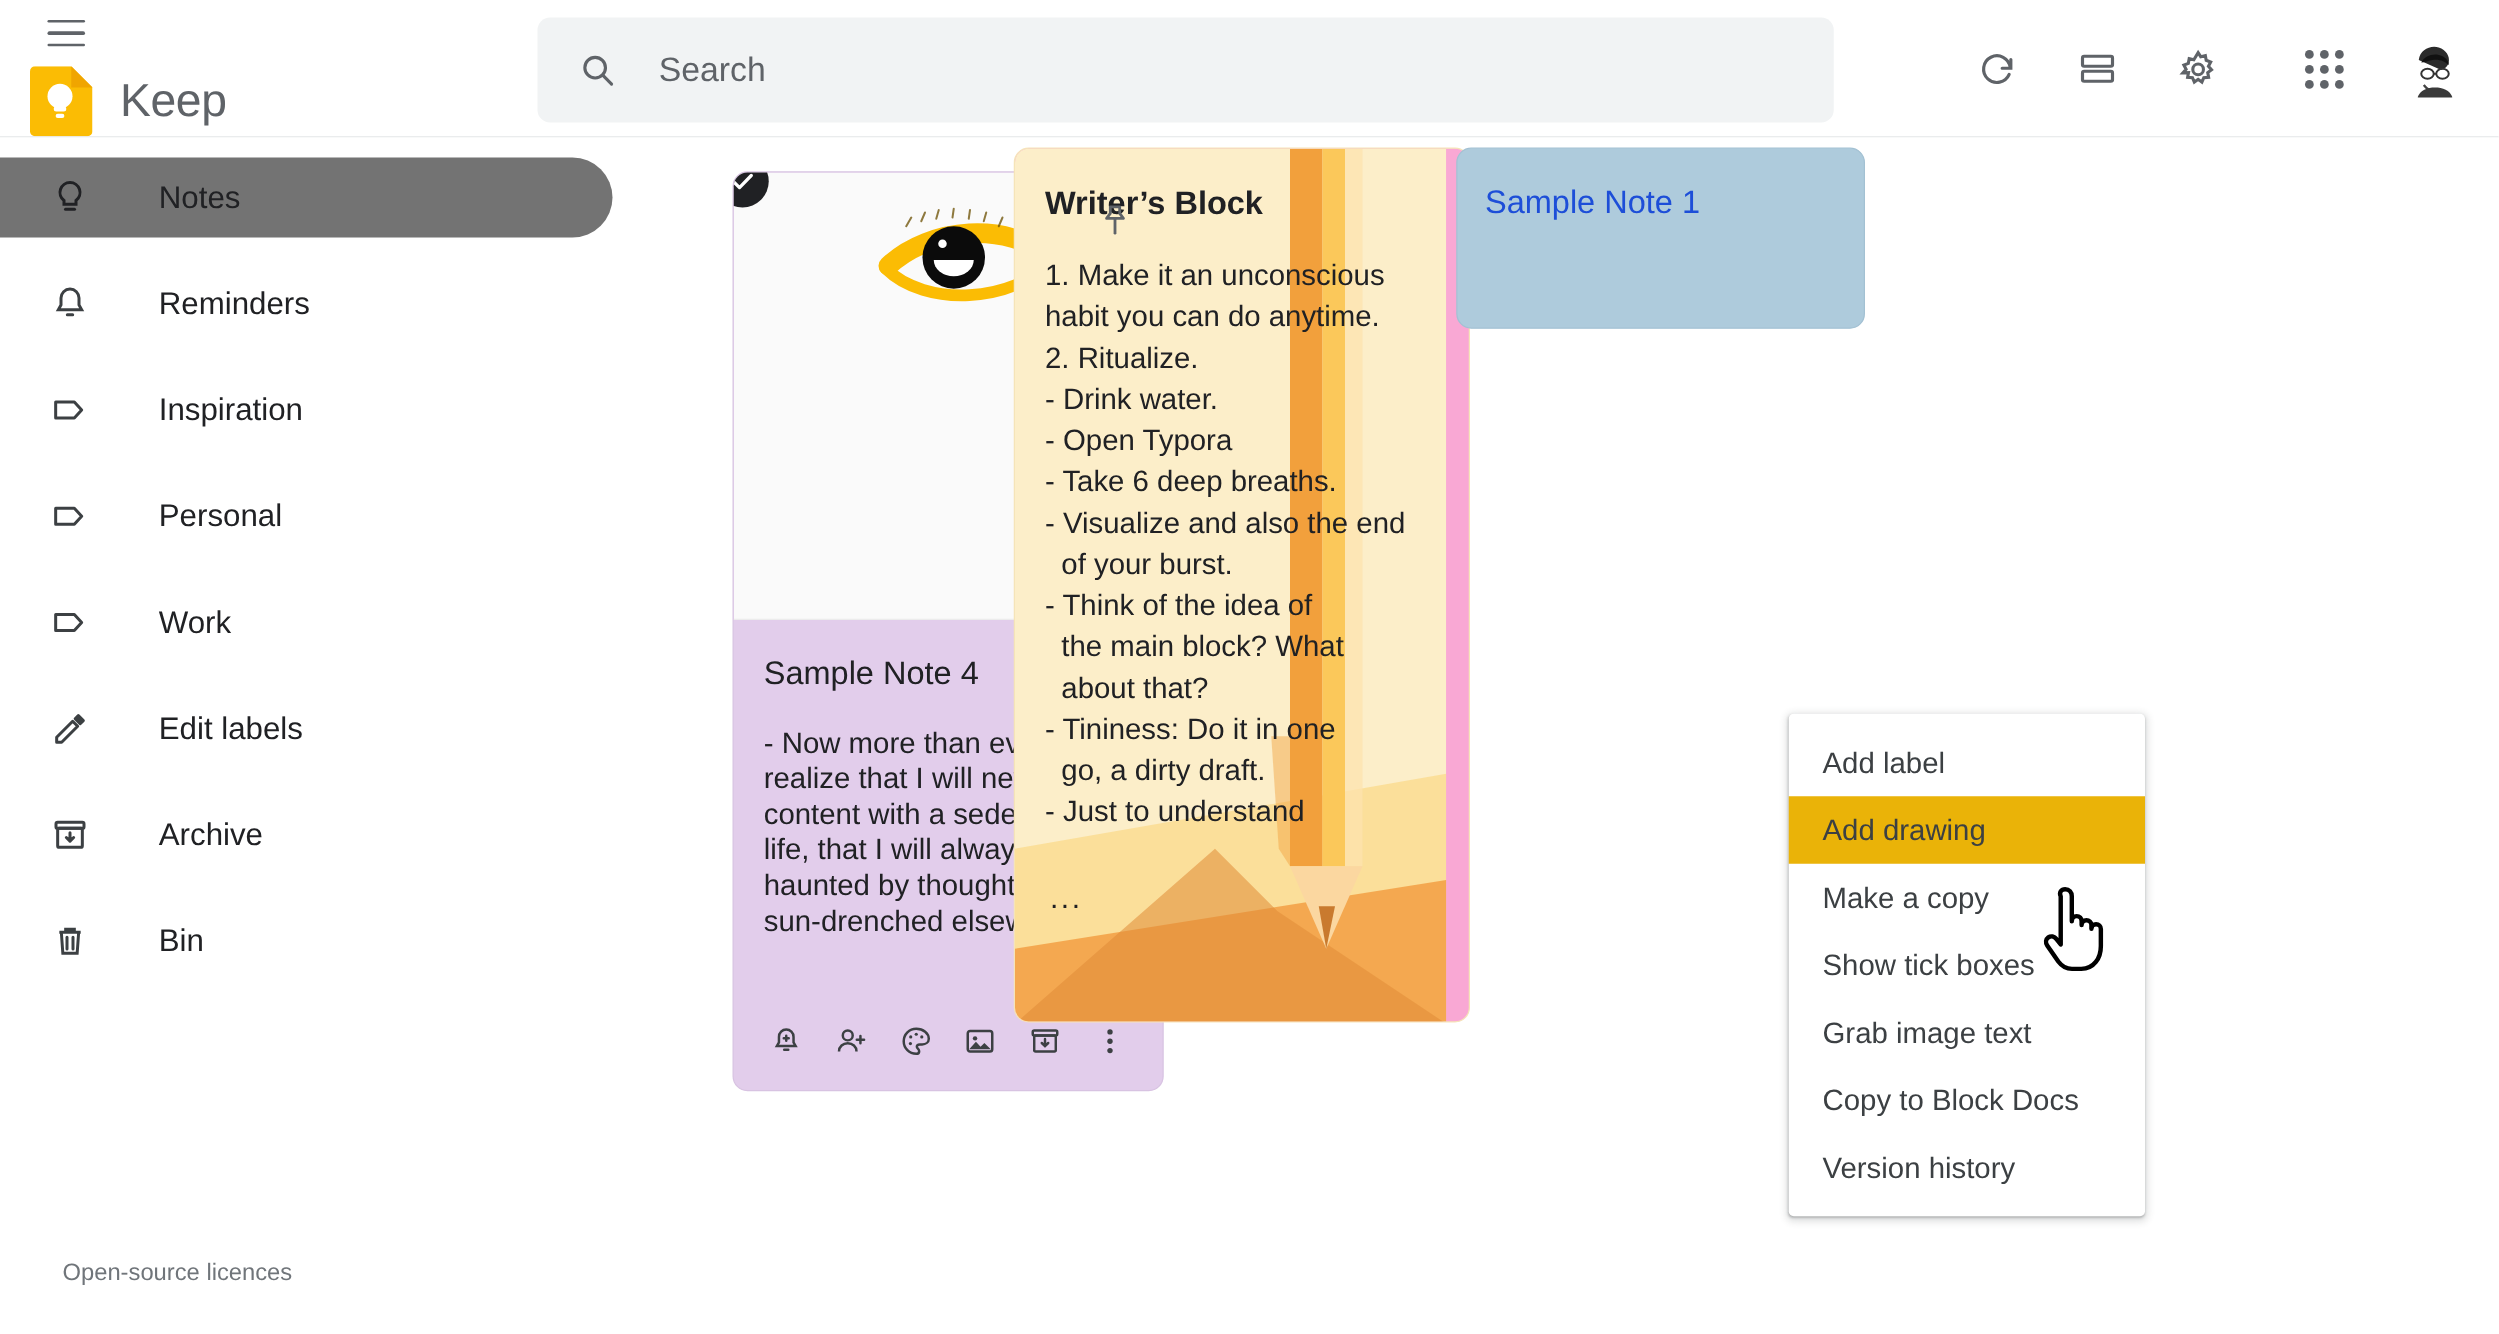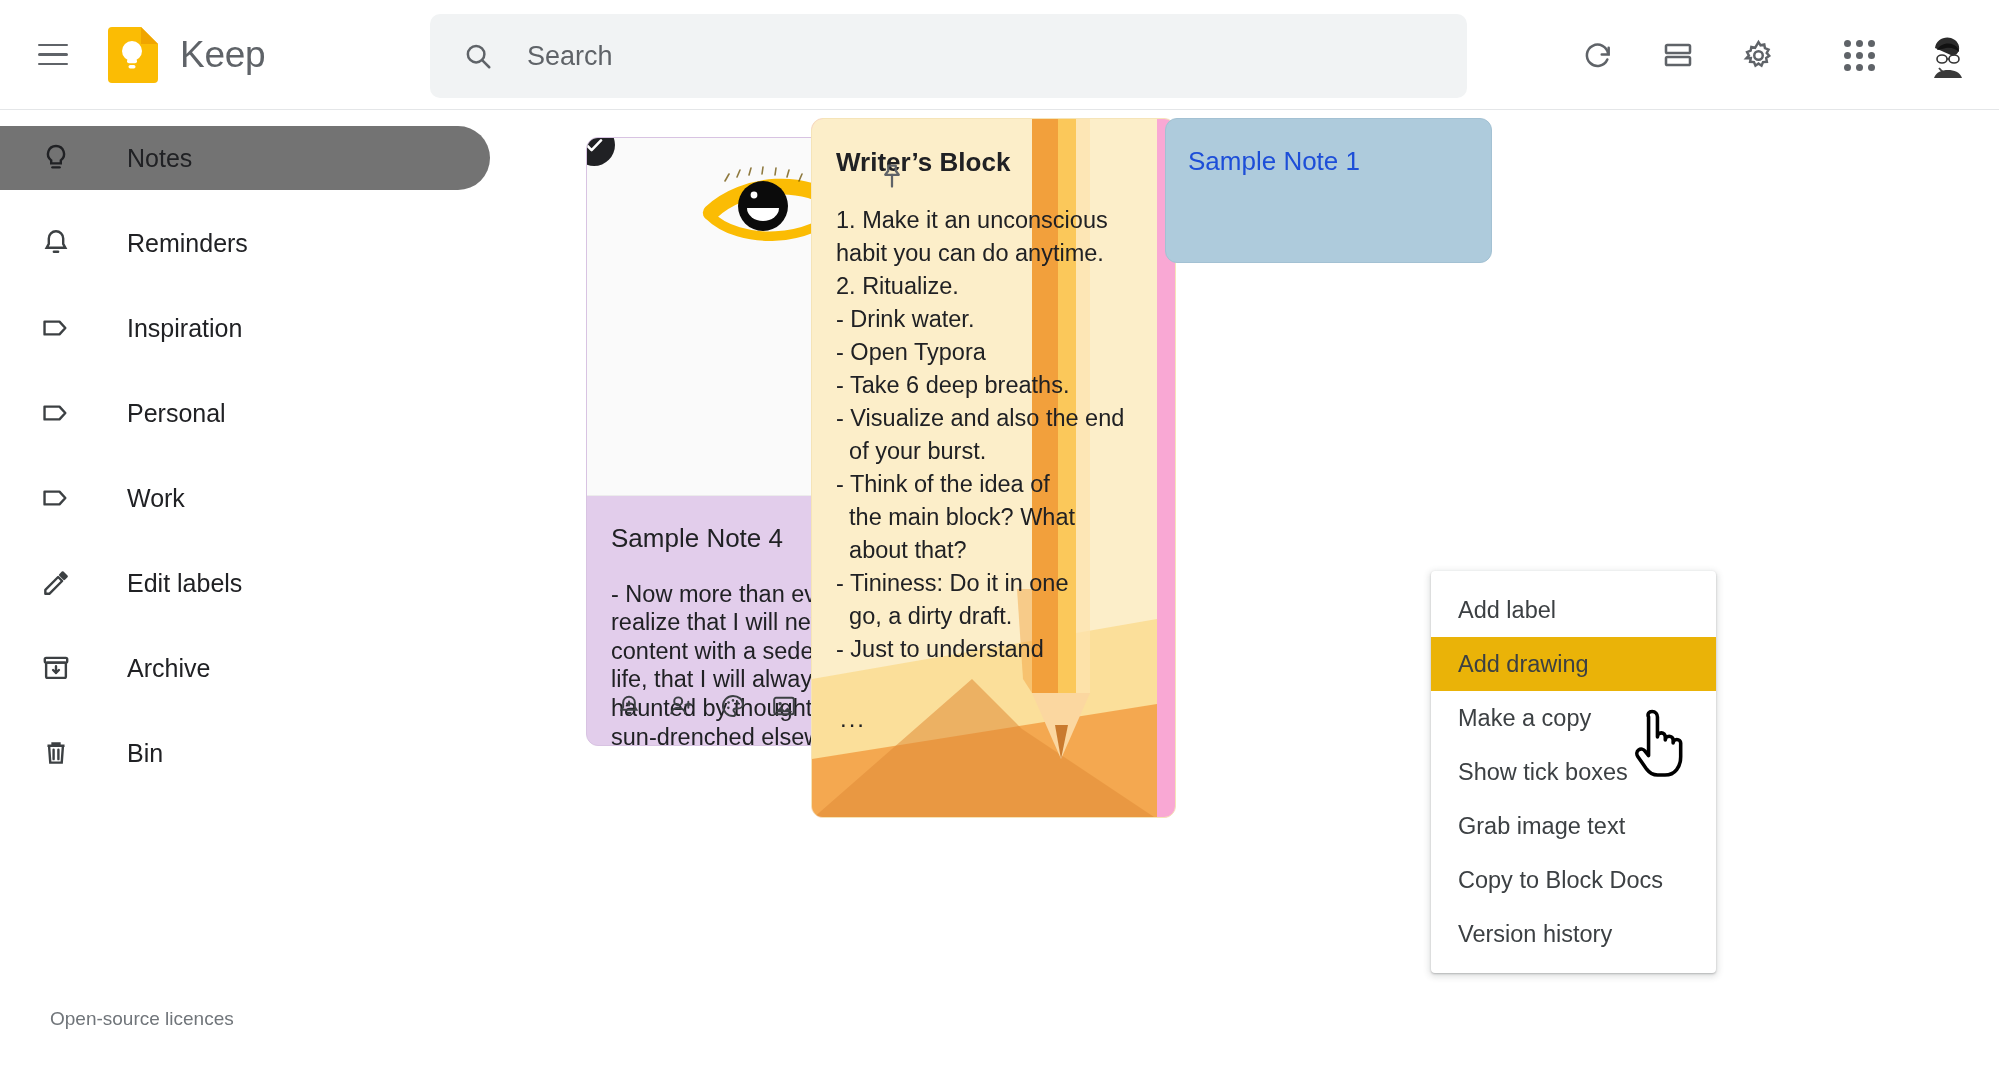--- a/index.html
+++ b/index.html
@@ -8,22 +8,23 @@
     font-family: "Liberation Sans", sans-serif;
     background: #ffffff;
     overflow: hidden;
     -webkit-font-smoothing: antialiased;
   }
   .app { position: relative; width: 1999px; height: 1067px; }
 
   
   .topbar {
     position: absolute; top: 0; left: 0; width: 1999px; height: 110px;
-    background: #fff; display: flex; align-items: center;
+    background: #fff; display: flex; 
     border-bottom: 1px solid #e4e6e8;
+    flex-direction: column;
   }
   .hamburger {
     width: 62px; height: 62px; margin-left: 22px;
     display: flex; flex-direction: column; justify-content: center;
     align-items: center; gap: 7px; border-radius: 50%; cursor: pointer;
   }
   .hamburger span { display:block; width: 30px; height: 2.6px; background:#5f6368; border-radius:2px; }
 
   .brand { display: flex; align-items: center; margin-left: 24px; }
   .keep-logo { width: 50px; height: 56px; position: relative; }
@@ -74,21 +75,21 @@
 
   
   .notes-area { position: absolute; top: 110px; left: 500px; width: 1499px; height: 957px; background: #fff; }
 
   .note {
     position: absolute; border-radius: 12px; border: 1px solid #e0e0e0;
     overflow: hidden; cursor: default;
   }
 
   
-  #note-drawing { left: 86px; top: 27px; width: 345px; height: 609px; background: #e2cdeb; border-color: #d8c3e2; }
+  #note-drawing { left: 86px; top: 27px; width: 345px; height: 736px; background: #e2cdeb; border-color: #d8c3e2; }
   .draw-canvas {
     position: absolute; top: 0; left: 0; width: 100%; height: 358px;
     background: #fafafa; border-bottom: 1px solid #ececec; cursor: pointer;
   }
   .sel-badge {
     position: absolute; left: -14px; top: -14px; width: 42px; height: 42px;
     border-radius: 50%; background: #202124; display: flex; align-items: center;
     justify-content: center; z-index: 6; cursor: pointer;
   }
   .pin-btn { position: absolute; right: 16px; top: 16px; width: 44px; height: 44px;

